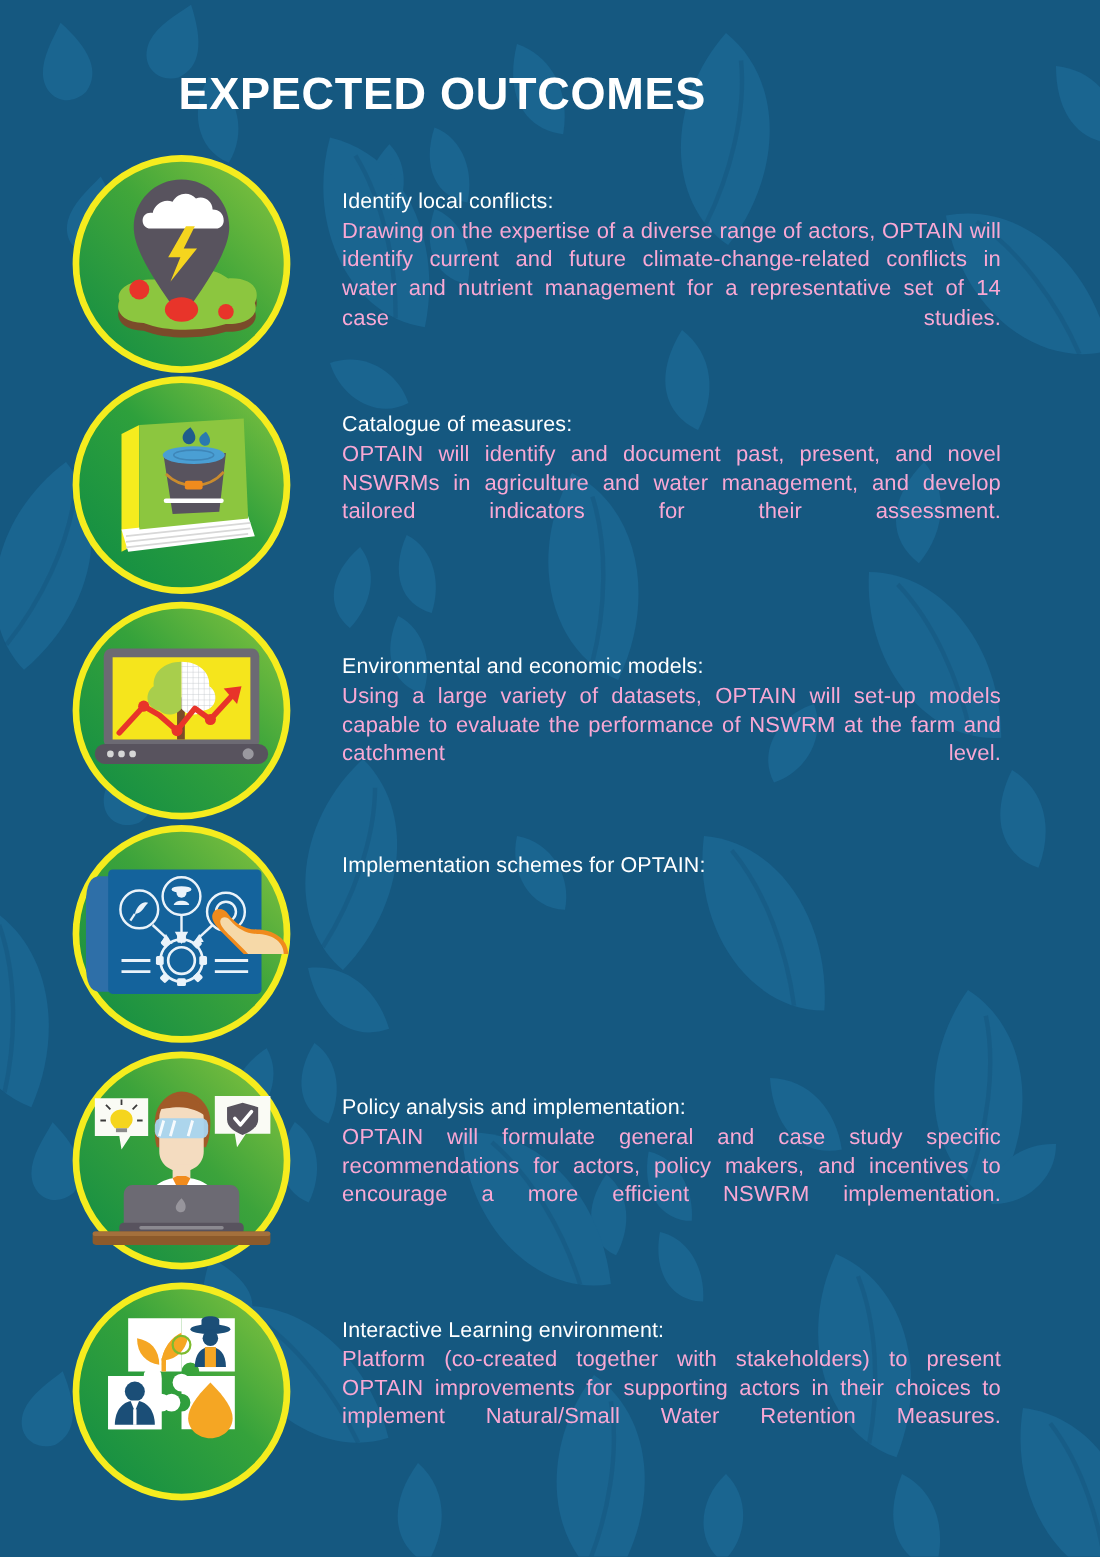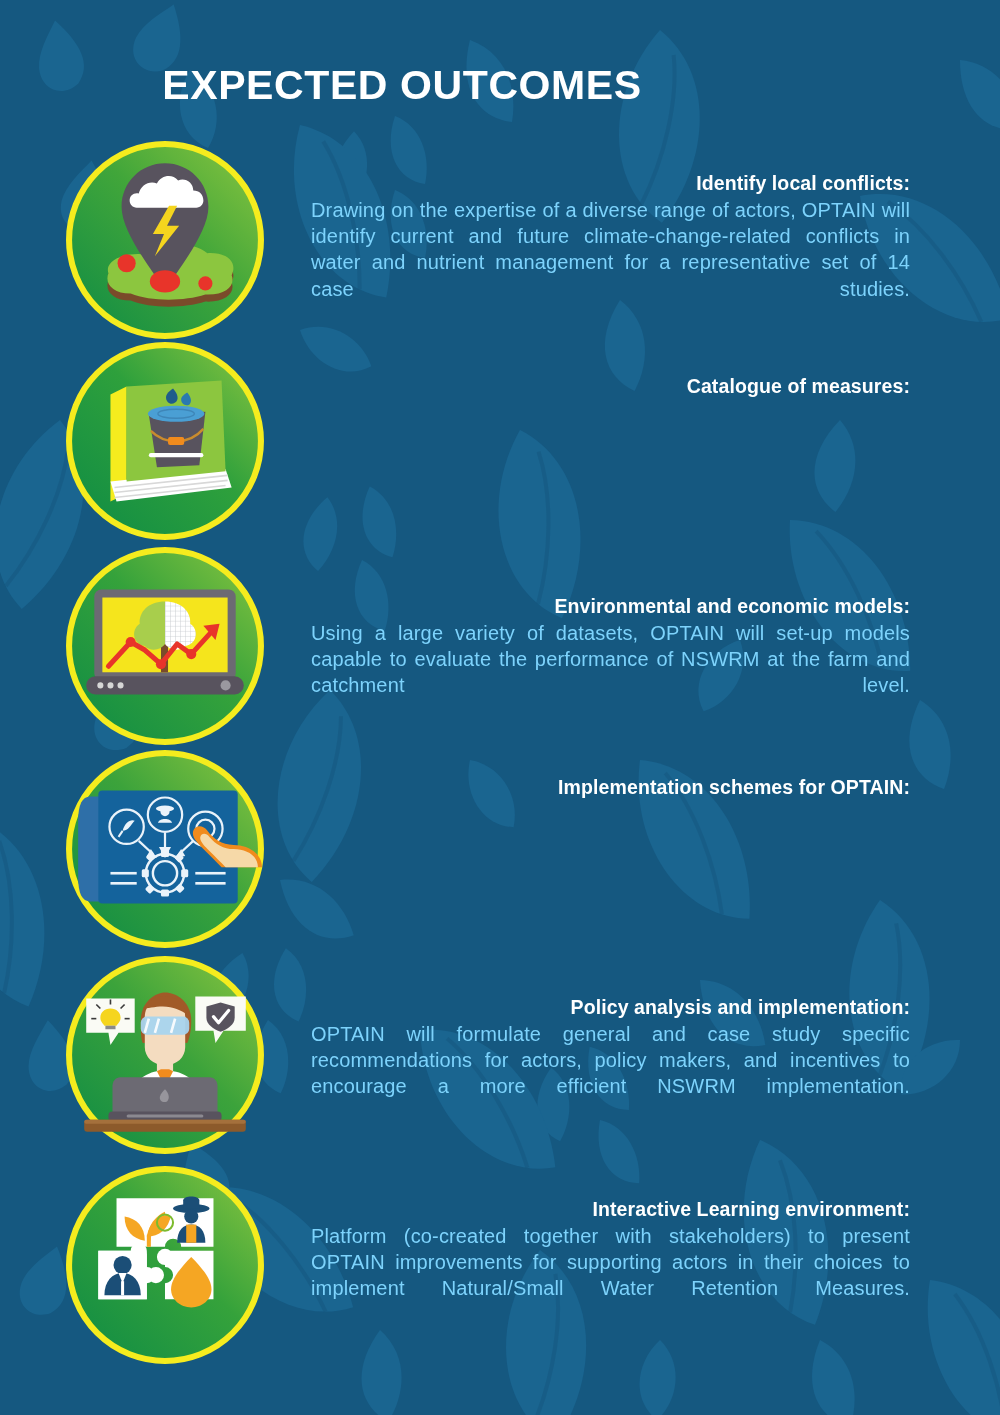--- a/index.html
+++ b/index.html
@@ -37,31 +37,30 @@
   .icon-wrap svg { display:block; width:202px; height:202px; }
 
   .text-block {
     position:absolute;
     left:311px;
     width:599px;
     color:#ffffff;
   }
   .otitle {
     font-size:19.5px;
-    font-weight:bold;
+    font-weight:normal;
     line-height:27px;
     color:#ffffff;
     letter-spacing:0.1px;
-    text-align:right;
   }
   .obody {
     font-size:20px;
     line-height:26.2px;
     font-weight:300;
-    color:#7dd3fc;
+    color:#f9a8d4;
     text-align:justify;
     text-justify:inter-word;
     letter-spacing:0.15px;
   }
   .obody::after { content:""; display:inline-block; width:100%; }
 </style>
 </head>
 <body>
 
 <svg id="bg-pattern" viewBox="0 0 1000 1415" xmlns="http://www.w3.org/2000/svg">
@@ -202,20 +201,21 @@
         <rect x="103" y="96" width="16" height="8" rx="2" fill="#F08B1D"></rect>
 
         <path d="M108,48 C113,54 114,59 110,62 C106,65 101,62 101,57 C101,53 105,50 108,48 Z" fill="#1F5C8B"></path>
         <path d="M122,52 C126,57 127,61 124,64 C120,66 116,63 116,59 C116,56 119,54 122,52 Z" fill="#2A7AB0"></path>
 
         <rect x="84" y="112" width="54" height="4" rx="2" fill="#FFFFFF"></rect>
       </svg>
     </div>
     <div class="text-block" style="top:373px;">
       <div class="otitle">Catalogue of measures:</div>
+      <div class="obody">OPTAIN will identify and document past, present, and novel NSWRMs in agriculture and water management, and develop tailored indicators for their assessment.</div>
     </div>
   </div>
 
   <div class="row" style="top:0;">
     <div class="icon-wrap" style="top:545px;">
       <svg viewBox="0 0 200 200" xmlns="http://www.w3.org/2000/svg">
         <defs>
           <linearGradient id="g3" x1="0" y1="1" x2="1" y2="0">
             <stop offset="0" stop-color="#0E8B45"></stop>
               <stop offset="0.55" stop-color="#35A23B"></stop>

